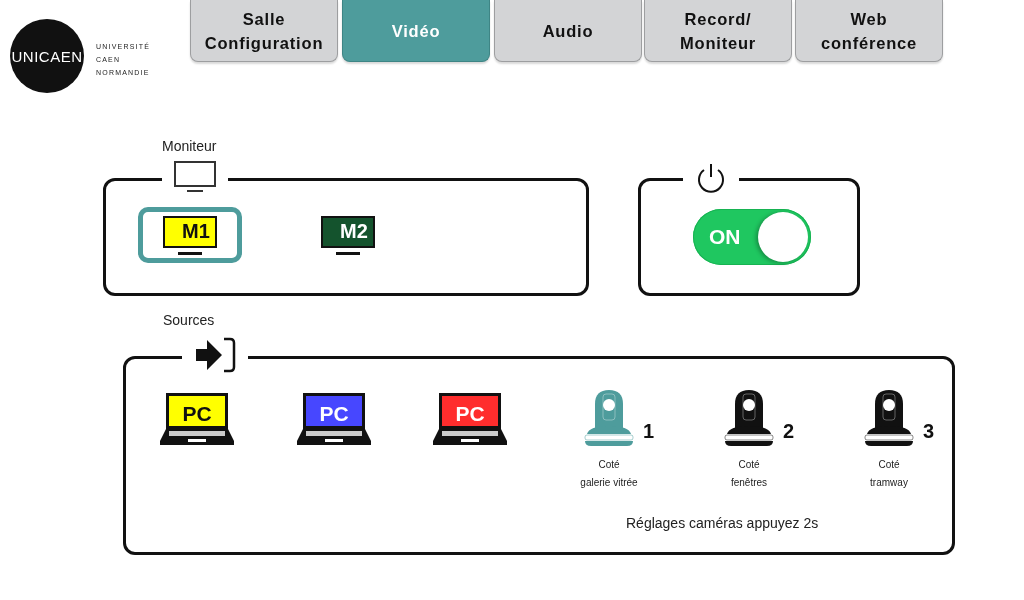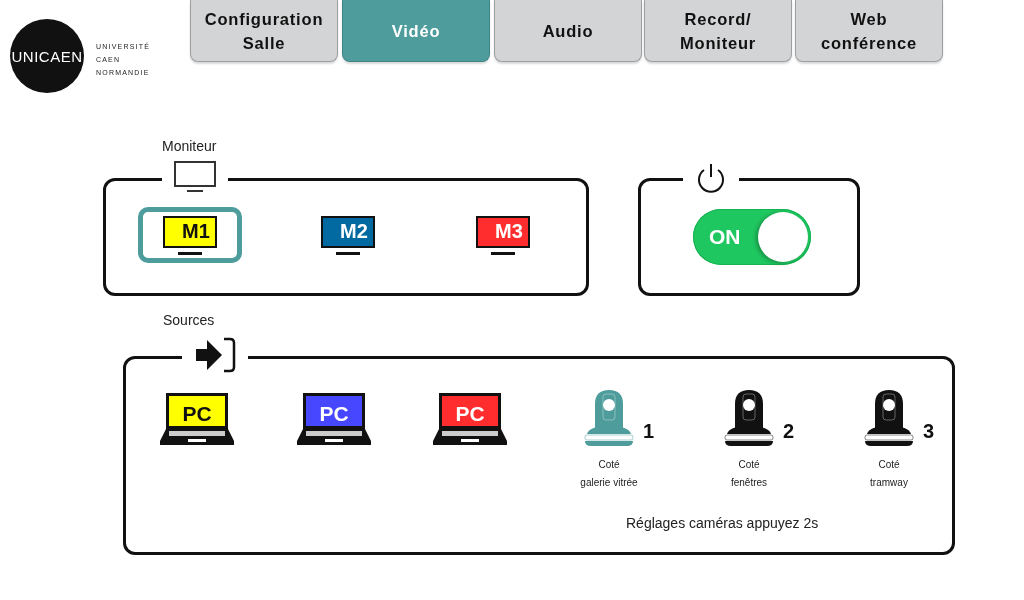--- a/index.html
+++ b/index.html
@@ -45,22 +45,22 @@
   <div class="logo-text">
     <div>UNIVERSITÉ</div>
     <div>CAEN</div>
     <div>NORMANDIE</div>
   </div>
 </div>
 
 <div class="tabs">
   <div class="tab" style="left:0;">
     <div>
+        <div>Salle</div>
         <div>Configuration</div>
-        <div>Salle</div>
       </div>
   </div>
   <div class="tab active" style="left:152px;">
     <div>Vidéo</div>
   </div>
   <div class="tab" style="left:304px;">
     <div>Audio</div>
   </div>
   <div class="tab" style="left:454px;">
     <div>
@@ -86,28 +86,22 @@
     </svg>
   </div>
 
   <div class="monitor-btn selected" style="left:32px; top:26px;">
     <div class="mscreen" id="mscr0" style="background: rgb(255, 255, 0); color: rgb(17, 17, 17);">
         <span>M1</span>
       </div>
     <div class="mstand"></div>
   </div>
   <div class="monitor-btn" style="left:190px; top:26px;">
-    <div class="mscreen" id="mscr1" style="background: #0369a1; color: rgb(255, 255, 255); text-align: right;">
+    <div class="mscreen" id="mscr1" style="background: #14532d; color: rgb(255, 255, 255); text-align: right;">
         <span>M2</span>
-      </div>
-    <div class="mstand"></div>
-  </div>
-  <div class="monitor-btn" style="left:345px; top:26px;">
-    <div class="mscreen" id="mscr2" style="background: rgb(255, 45, 45); color: rgb(255, 255, 255);">
-        <span>M3</span>
       </div>
     <div class="mstand"></div>
   </div>
 </div>
 
 <div class="panel" style="left:630px; top:178px; width:222px; height:118px;margin-left:8px;">
   <div class="legend" style="left:42px; top:-20px; width:56px; height:36px;">
     <svg width="36" height="36" viewBox="0 0 36 36">
       <path d="M11 9 A12 12 0 1 0 25 9" fill="none" stroke="#111" stroke-width="2"></path>
       <line x1="18" y1="3" x2="18" y2="16" stroke="#111" stroke-width="2"></line>

